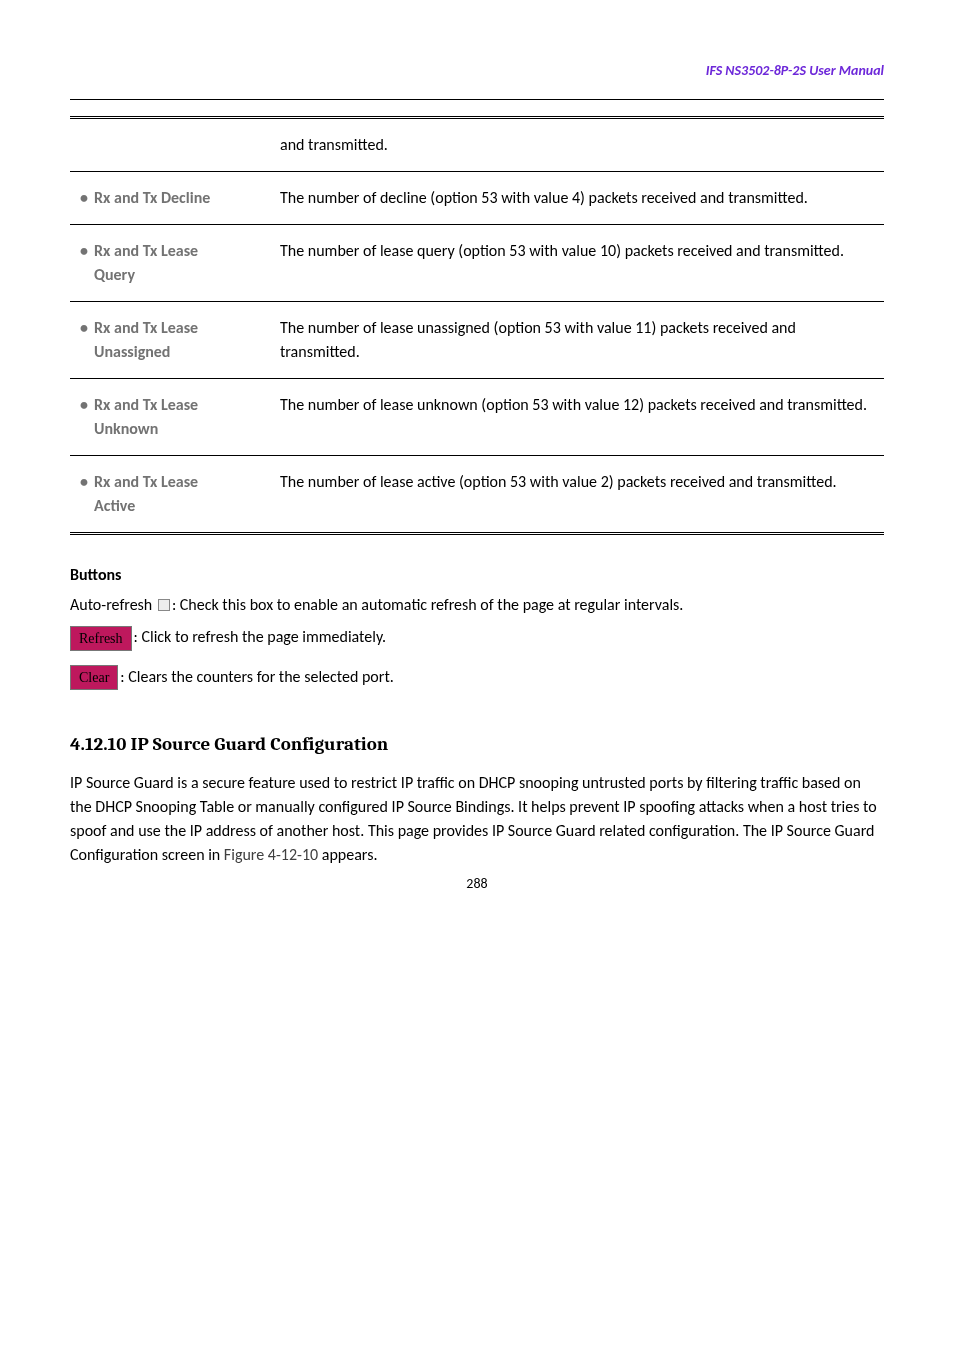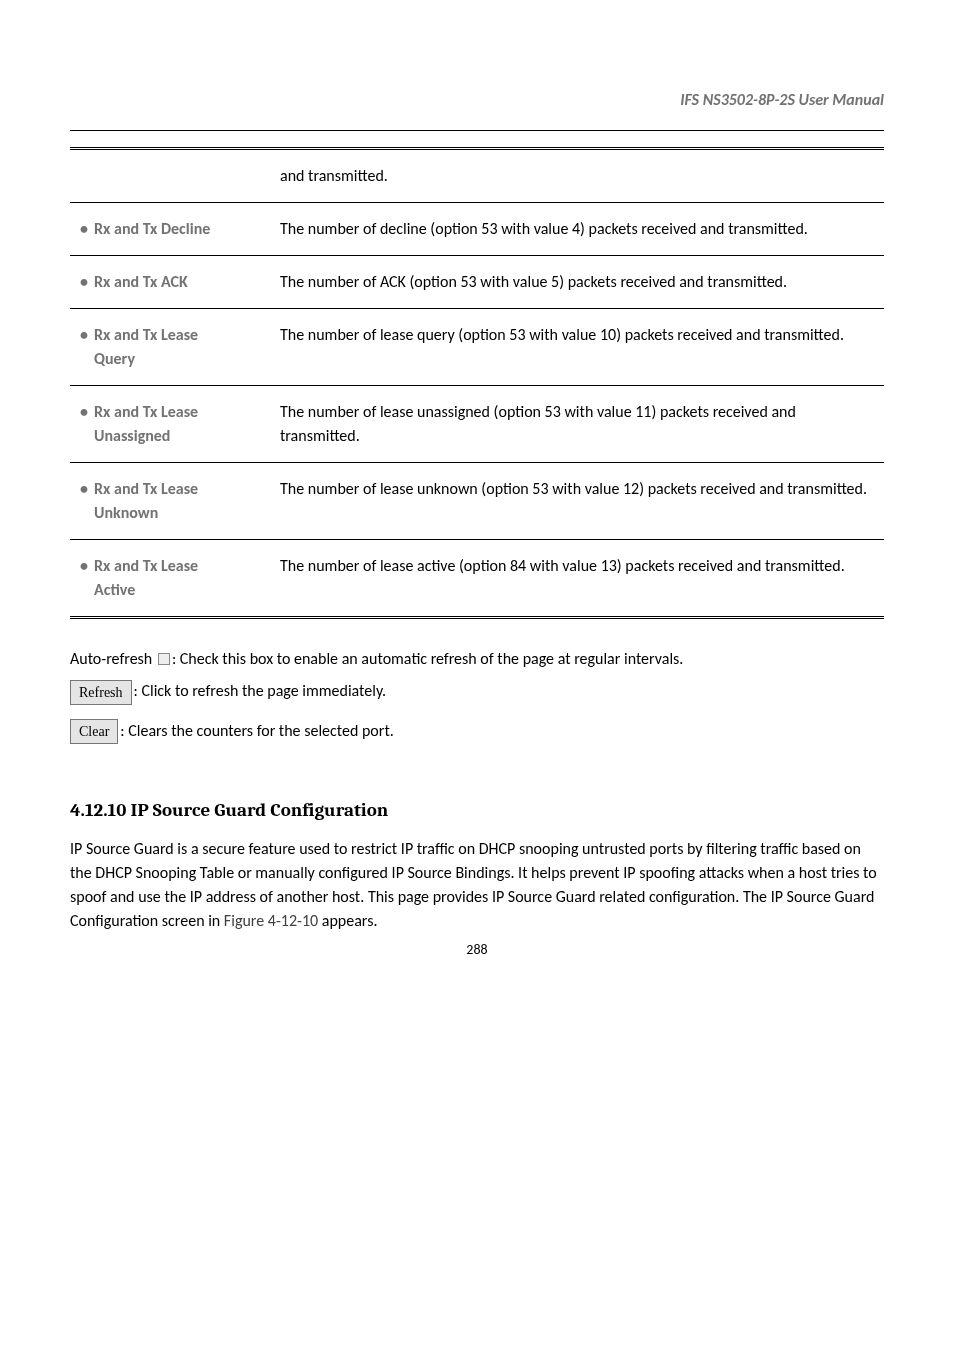--- a/index.html
+++ b/index.html
@@ -9,24 +9,23 @@
       color: #000;
       width: 954px;
       padding: 60px 70px 40px 70px;
       font-size: 16px;
       line-height: 1.5;
     }
     .header-bar {
       text-align: right;
       font-style: italic;
       font-weight: bold;
-      color: #737373;
-      font-size: 16px;
+      color: #6d28d9;
+      font-size: 14px;
       margin-bottom: 18px;
-      margin-top: 28px;
     }
     .header-rule {
       border: none;
       border-top: 1px solid #000;
       margin-bottom: 16px;
     }
     table.param {
       width: 100%;
       border-collapse: collapse;
     }
@@ -53,33 +52,33 @@
       display: inline-block;
       width: 12px; height: 12px;
       border: 1px solid #888;
       background: #eee;
       vertical-align: middle;
       margin: 0 2px 2px 2px;
     }
     .btn-box {
       display: inline-block;
       border: 1px solid #777;
-      background: #e5e5e5;
+      background: #be185d;
       font-family: "Times New Roman", serif;
       font-size: 14px;
       padding: 1px 8px;
       vertical-align: middle;
       margin-right: 2px;
       text-align: center;
     }
     h3.subsection {
       font-family: Cambria, Georgia, serif;
       font-weight: bold;
       font-size: 19px;
-      margin-top: 52px;
+      margin-top: 40px;
       margin-bottom: 12px;
     }
     .body-text { margin-bottom: 6px; }
     .fig-ref { color: #404040; }
     .page-num {
       text-align: center;
       font-size: 14px;
     }
   </style>
 </head>
@@ -92,43 +91,40 @@
   <tbody>
     <tr>
       <td class="label-cell"></td>
       <td>and transmitted.</td>
     </tr>
     <tr>
       <td class="label-cell"><span class="bullet">•</span><span class="first-line">Rx and Tx Decline</span></td>
       <td>The number of decline (option 53 with value 4) packets received and transmitted.</td>
     </tr>
     <tr>
-      <td class="label-cell"><span class="bullet">•</span><span class="first-line">Rx and Tx ACK</span></td>
-      <td>The number of ACK (option 53 with value 5) packets received and transmitted.</td>
-    </tr>
-    <tr>
       <td class="label-cell"><span class="bullet">•</span><span class="first-line">Rx and Tx Lease</span><span class="sub">Query</span></td>
       <td>The number of lease query (option 53 with value 10) packets received and transmitted.</td>
     </tr>
     <tr>
       <td class="label-cell"><span class="bullet">•</span><span class="first-line">Rx and Tx Lease</span><span class="sub">Unassigned</span></td>
       <td>The number of lease unassigned (option 53 with value 11) packets received and transmitted.</td>
     </tr>
     <tr>
       <td class="label-cell"><span class="bullet">•</span><span class="first-line">Rx and Tx Lease</span><span class="sub">Unknown</span></td>
       <td>The number of lease unknown (option 53 with value 12) packets received and transmitted.</td>
     </tr>
     <tr>
       <td class="label-cell"><span class="bullet">•</span><span class="first-line">Rx and Tx Lease</span><span class="sub">Active</span></td>
-      <td>The number of lease active (option 84 with value 13) packets received and transmitted.</td>
+      <td>The number of lease active (option 53 with value 2) packets received and transmitted.</td>
     </tr>
   </tbody>
 </table>
 
 <div class="section">
+  <div class="buttons-heading">Buttons</div>
   <div class="para">
     <span>Auto-refresh </span><span class="checkbox-glyph"></span><span>: Check this box to enable an automatic refresh of the page at regular intervals.</span>
   </div>
   <div class="para">
     <span class="btn-box">Refresh</span><span>: Click to refresh the page immediately.</span>
   </div>
   <div class="para" style="margin-top:14px;">
     <span class="btn-box">Clear</span><span>: Clears the counters for the selected port.</span>
   </div>
 </div>

